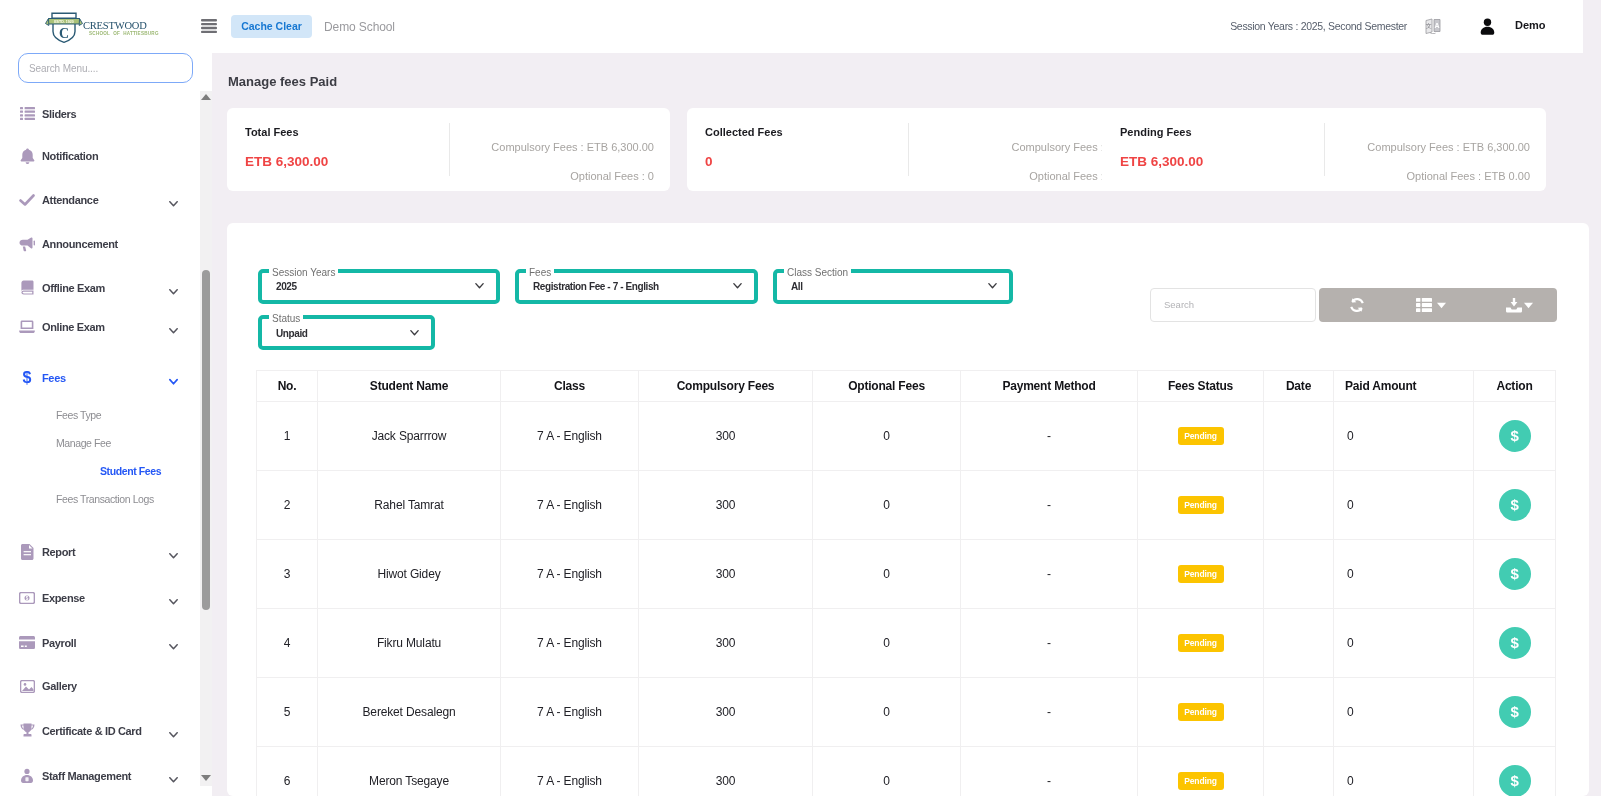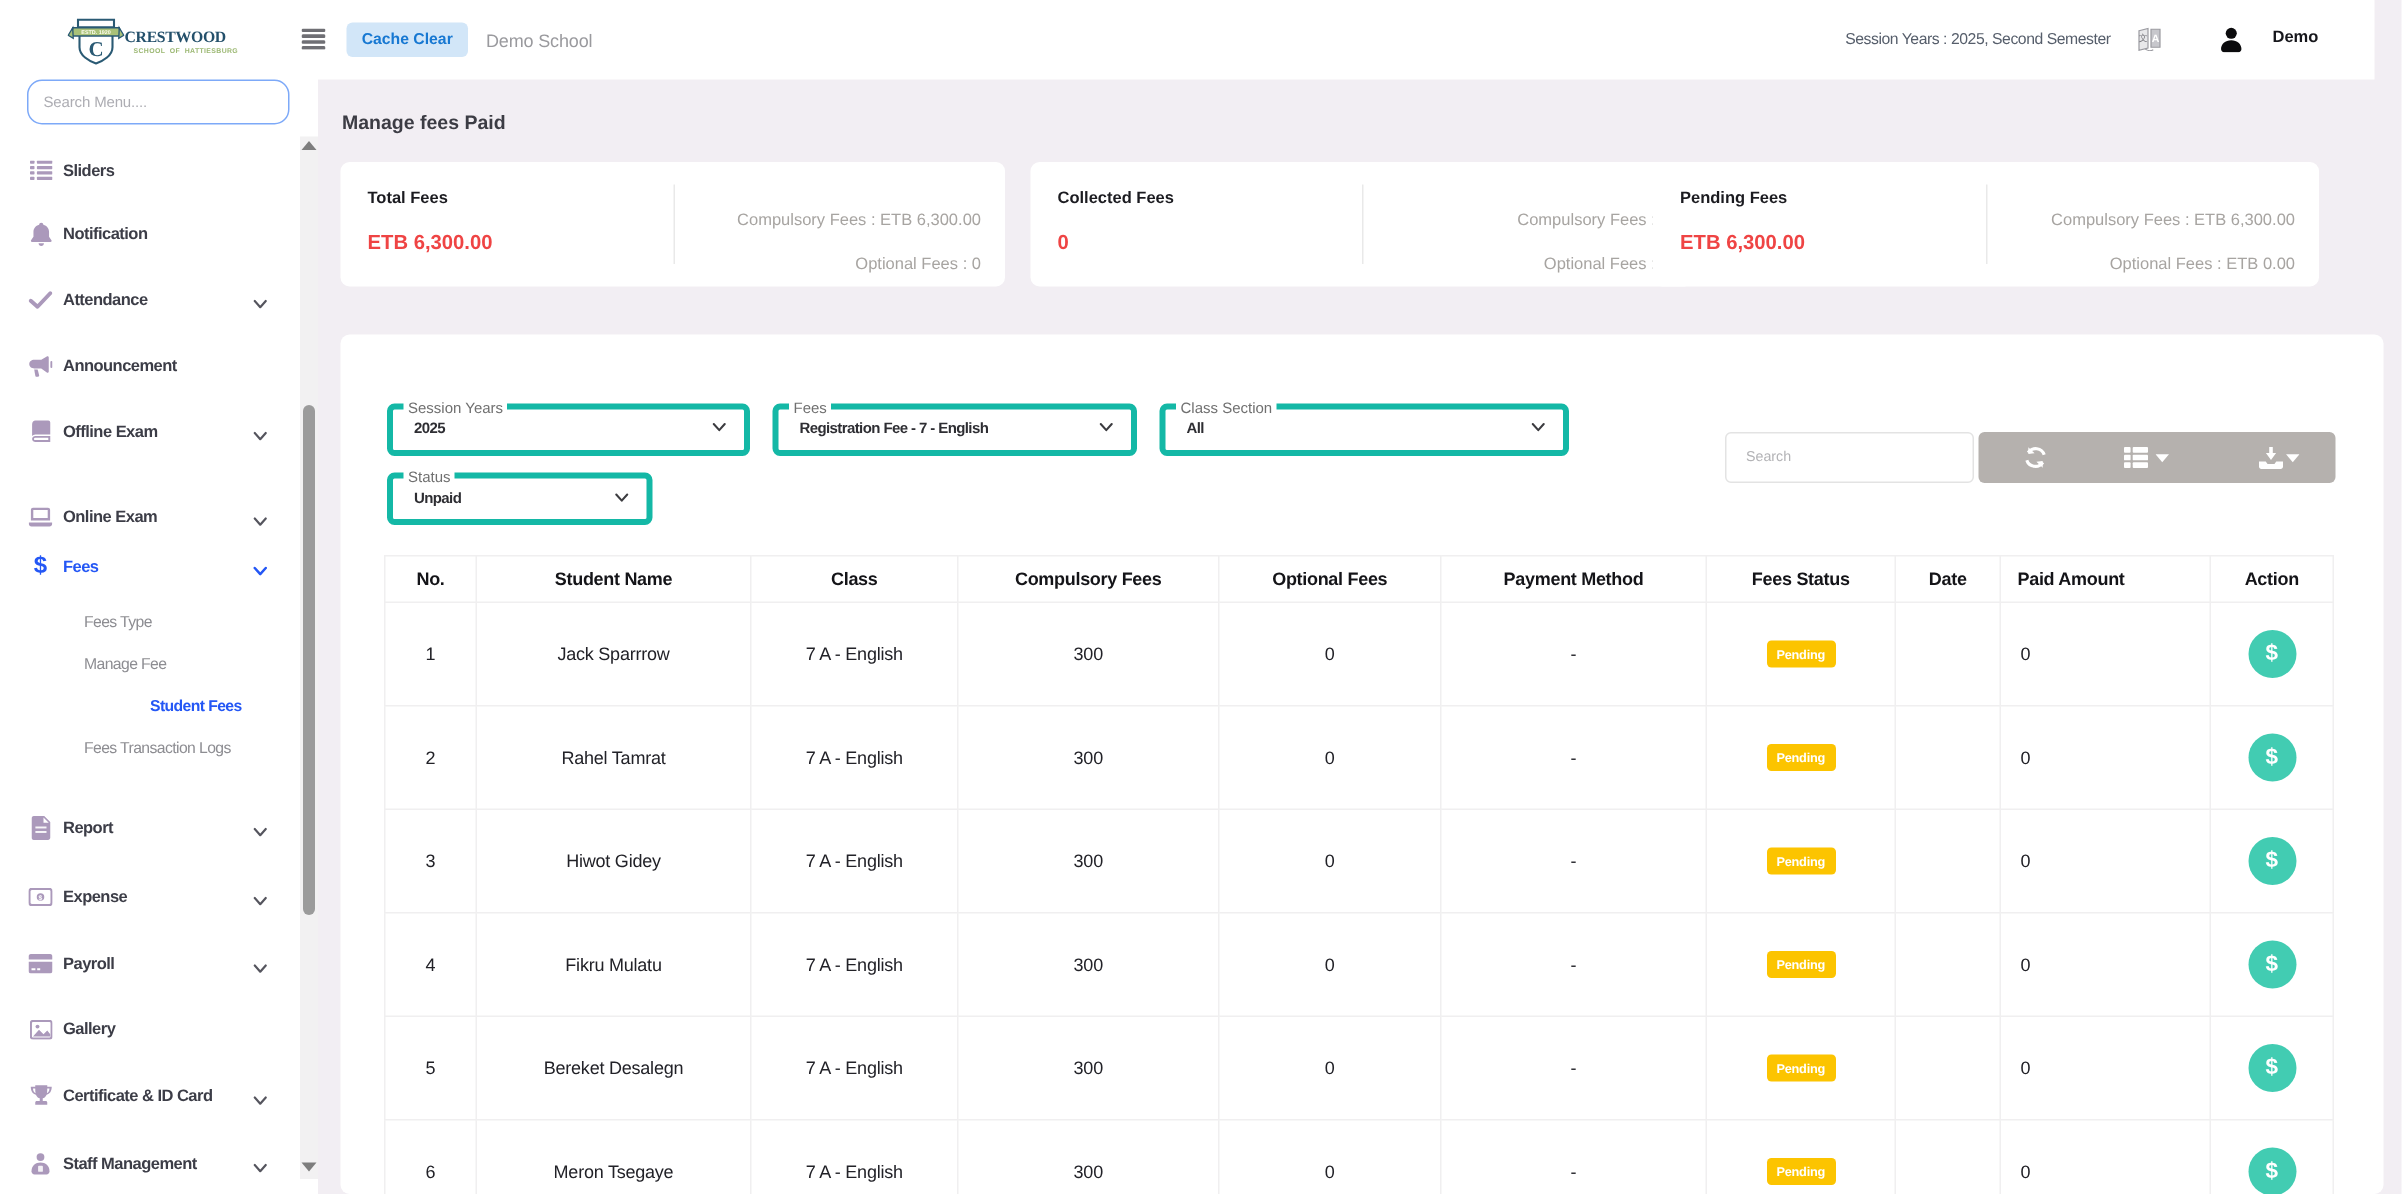--- a/index.html
+++ b/index.html
@@ -36,21 +36,21 @@
 
   <svg class="abs" style="left:45px;top:12px" width="38" height="32" viewBox="0 0 38 32">
     <path d="M7 1.2 h24 v5 h-24 z" fill="#fff" stroke="#2a5a74" stroke-width="1.4"></path>
     <path d="M8 7 h22 v12.5 c0 5.5 -6.2 9.2 -11 10.8 c-4.8 -1.6 -11 -5.3 -11 -10.8 z" fill="#fff" stroke="#2a5a74" stroke-width="1.4"></path>
     <path d="M3.5 6.5 h31 l1.2 5.5 h-33.4 z" fill="#a9c178" stroke="#2a5a74" stroke-width="1"></path>
     <path d="M3.5 6.5 L0.5 11.5 L3.8 13.5 z" fill="#a9c178" stroke="#2a5a74" stroke-width="0.9"></path>
     <path d="M34.5 6.5 L37.5 11.5 L34.2 13.5 z" fill="#a9c178" stroke="#2a5a74" stroke-width="0.9"></path>
     <text x="19" y="10.7" font-size="3.6" fill="#fffef0" text-anchor="middle" font-family="Liberation Sans" font-weight="bold">ESTD. 1920</text>
     <text x="19" y="25.5" font-size="14" font-weight="bold" fill="#2a5a74" text-anchor="middle" font-family="Liberation Serif,serif">C</text>
   </svg>
-  <div class="abs" style="left:83px;top:20px;font-family:'Liberation Serif',serif;font-weight:700;font-size:10.5px;color:#24506b;letter-spacing:-0.2px;">CRESTWOOD</div>
+  <div class="abs" style="left:83px;top:20px;font-family:'Liberation Serif',serif;font-weight:400;font-size:10.5px;color:#24506b;letter-spacing:-0.2px;">CRESTWOOD</div>
   <div class="abs" style="left:89px;top:30.5px;font-size:4.6px;color:#9cb873;letter-spacing:0.25px;font-weight:700;">SCHOOL&nbsp;&nbsp;OF&nbsp;&nbsp;HATTIESBURG</div>
 
   <div class="abs" style="left:18px;top:53px;width:175px;height:30px;border:1px solid #7da9f8;border-radius:10px;"></div>
   <div class="abs" style="left:29px;top:63px;font-size:10px;letter-spacing:-0.1px;color:#adadb3;">Search Menu....</div>
 
   <div class="abs" style="left:200px;top:91px;width:12px;height:695px;background:#f2f1f2;"></div>
   <div class="abs" style="left:202px;top:270px;width:8px;height:340px;background:#9b9b9b;border-radius:4px;"></div>
   <svg class="abs" style="left:200px;top:92px" width="12" height="10">
       <path d="M6 2 L11 8 L1 8 Z" fill="#7d7d7d"></path>
     </svg>
@@ -108,21 +108,21 @@
         <svg width="15" height="15" viewBox="0 0 15 15" fill="#ab99bb">
           <path d="M3.6 0.4 h8.6 c0.7 0 1.3 0.6 1.3 1.3 v8 H3.6 c-1 0 -1.8 0.5 -2.2 1.2 V3 c0 -1.5 1 -2.6 2.2 -2.6 z"></path>
           <path d="M3.7 10.6 h9.8 v4 H3.7 c-1.2 0 -2.3 -0.8 -2.3 -2 s1.1 -2 2.3 -2 z M3.8 11.8 c-0.6 0 -1.2 0.3 -1.2 0.8 s0.6 0.8 1.2 0.8 h8.4 v-1.6 z" fill-rule="evenodd"></path>
         </svg>
       </span>
     <span class="mi-txt">Offline Exam</span>
     <span class="mi-chev"><svg class="chev" viewBox="0 0 12 12">
           <path d="M2 4 L6 8.5 L10 4" fill="none" stroke="#55555e" stroke-width="1.6" stroke-linecap="round" stroke-linejoin="round"></path>
         </svg></span>
   </div>
-  <div class="menu-item" style="top:334px">
+  <div class="menu-item" style="top:316px">
     <span class="mi-ico">
         <svg width="16" height="14" viewBox="0 0 16 14" fill="#ab99bb">
           <path d="M3 0.5 h10 c0.8 0 1.4 0.6 1.4 1.4 v7.1 H1.6 V1.9 c0-0.8 0.6-1.4 1.4-1.4 z M3.2 2 v5.4 h9.6 V2 z"></path>
           <path d="M0.2 10.4 h15.6 v0.8 c0 1 -0.8 1.8 -1.8 1.8 H2 c-1 0 -1.8 -0.8 -1.8 -1.8 z"></path>
         </svg>
       </span>
     <span class="mi-txt">Online Exam</span>
     <span class="mi-chev"><svg class="chev" viewBox="0 0 12 12">
           <path d="M2 4 L6 8.5 L10 4" fill="none" stroke="#55555e" stroke-width="1.6" stroke-linecap="round" stroke-linejoin="round"></path>
         </svg></span>
@@ -268,21 +268,21 @@
           <path d="M2 4 L6 8.5 L10 4" fill="none" stroke="#3c3c40" stroke-width="1.5" stroke-linecap="round" stroke-linejoin="round"></path>
         </svg></span>
   </div>
   <div class="sel" style="left:515px;top:268.5px;width:243px;height:35px;">
     <span class="s-label">Fees</span>
       <span class="s-val">Registration Fee - 7 - English</span>
     <span class="s-car"><svg width="11" height="11" viewBox="0 0 12 12">
           <path d="M2 4 L6 8.5 L10 4" fill="none" stroke="#3c3c40" stroke-width="1.5" stroke-linecap="round" stroke-linejoin="round"></path>
         </svg></span>
   </div>
-  <div class="sel" style="left:773px;top:268.5px;width:273px;height:35px;">
+  <div class="sel" style="left:773px;top:268.5px;width:240px;height:35px;">
     <span class="s-label">Class Section</span>
       <span class="s-val">All</span>
     <span class="s-car"><svg width="11" height="11" viewBox="0 0 12 12">
           <path d="M2 4 L6 8.5 L10 4" fill="none" stroke="#3c3c40" stroke-width="1.5" stroke-linecap="round" stroke-linejoin="round"></path>
         </svg></span>
   </div>
   <div class="sel" style="left:258px;top:315px;width:177px;height:35px;">
     <span class="s-label">Status</span>
       <span class="s-val">Unpaid</span>
     <span class="s-car"><svg width="11" height="11" viewBox="0 0 12 12">

